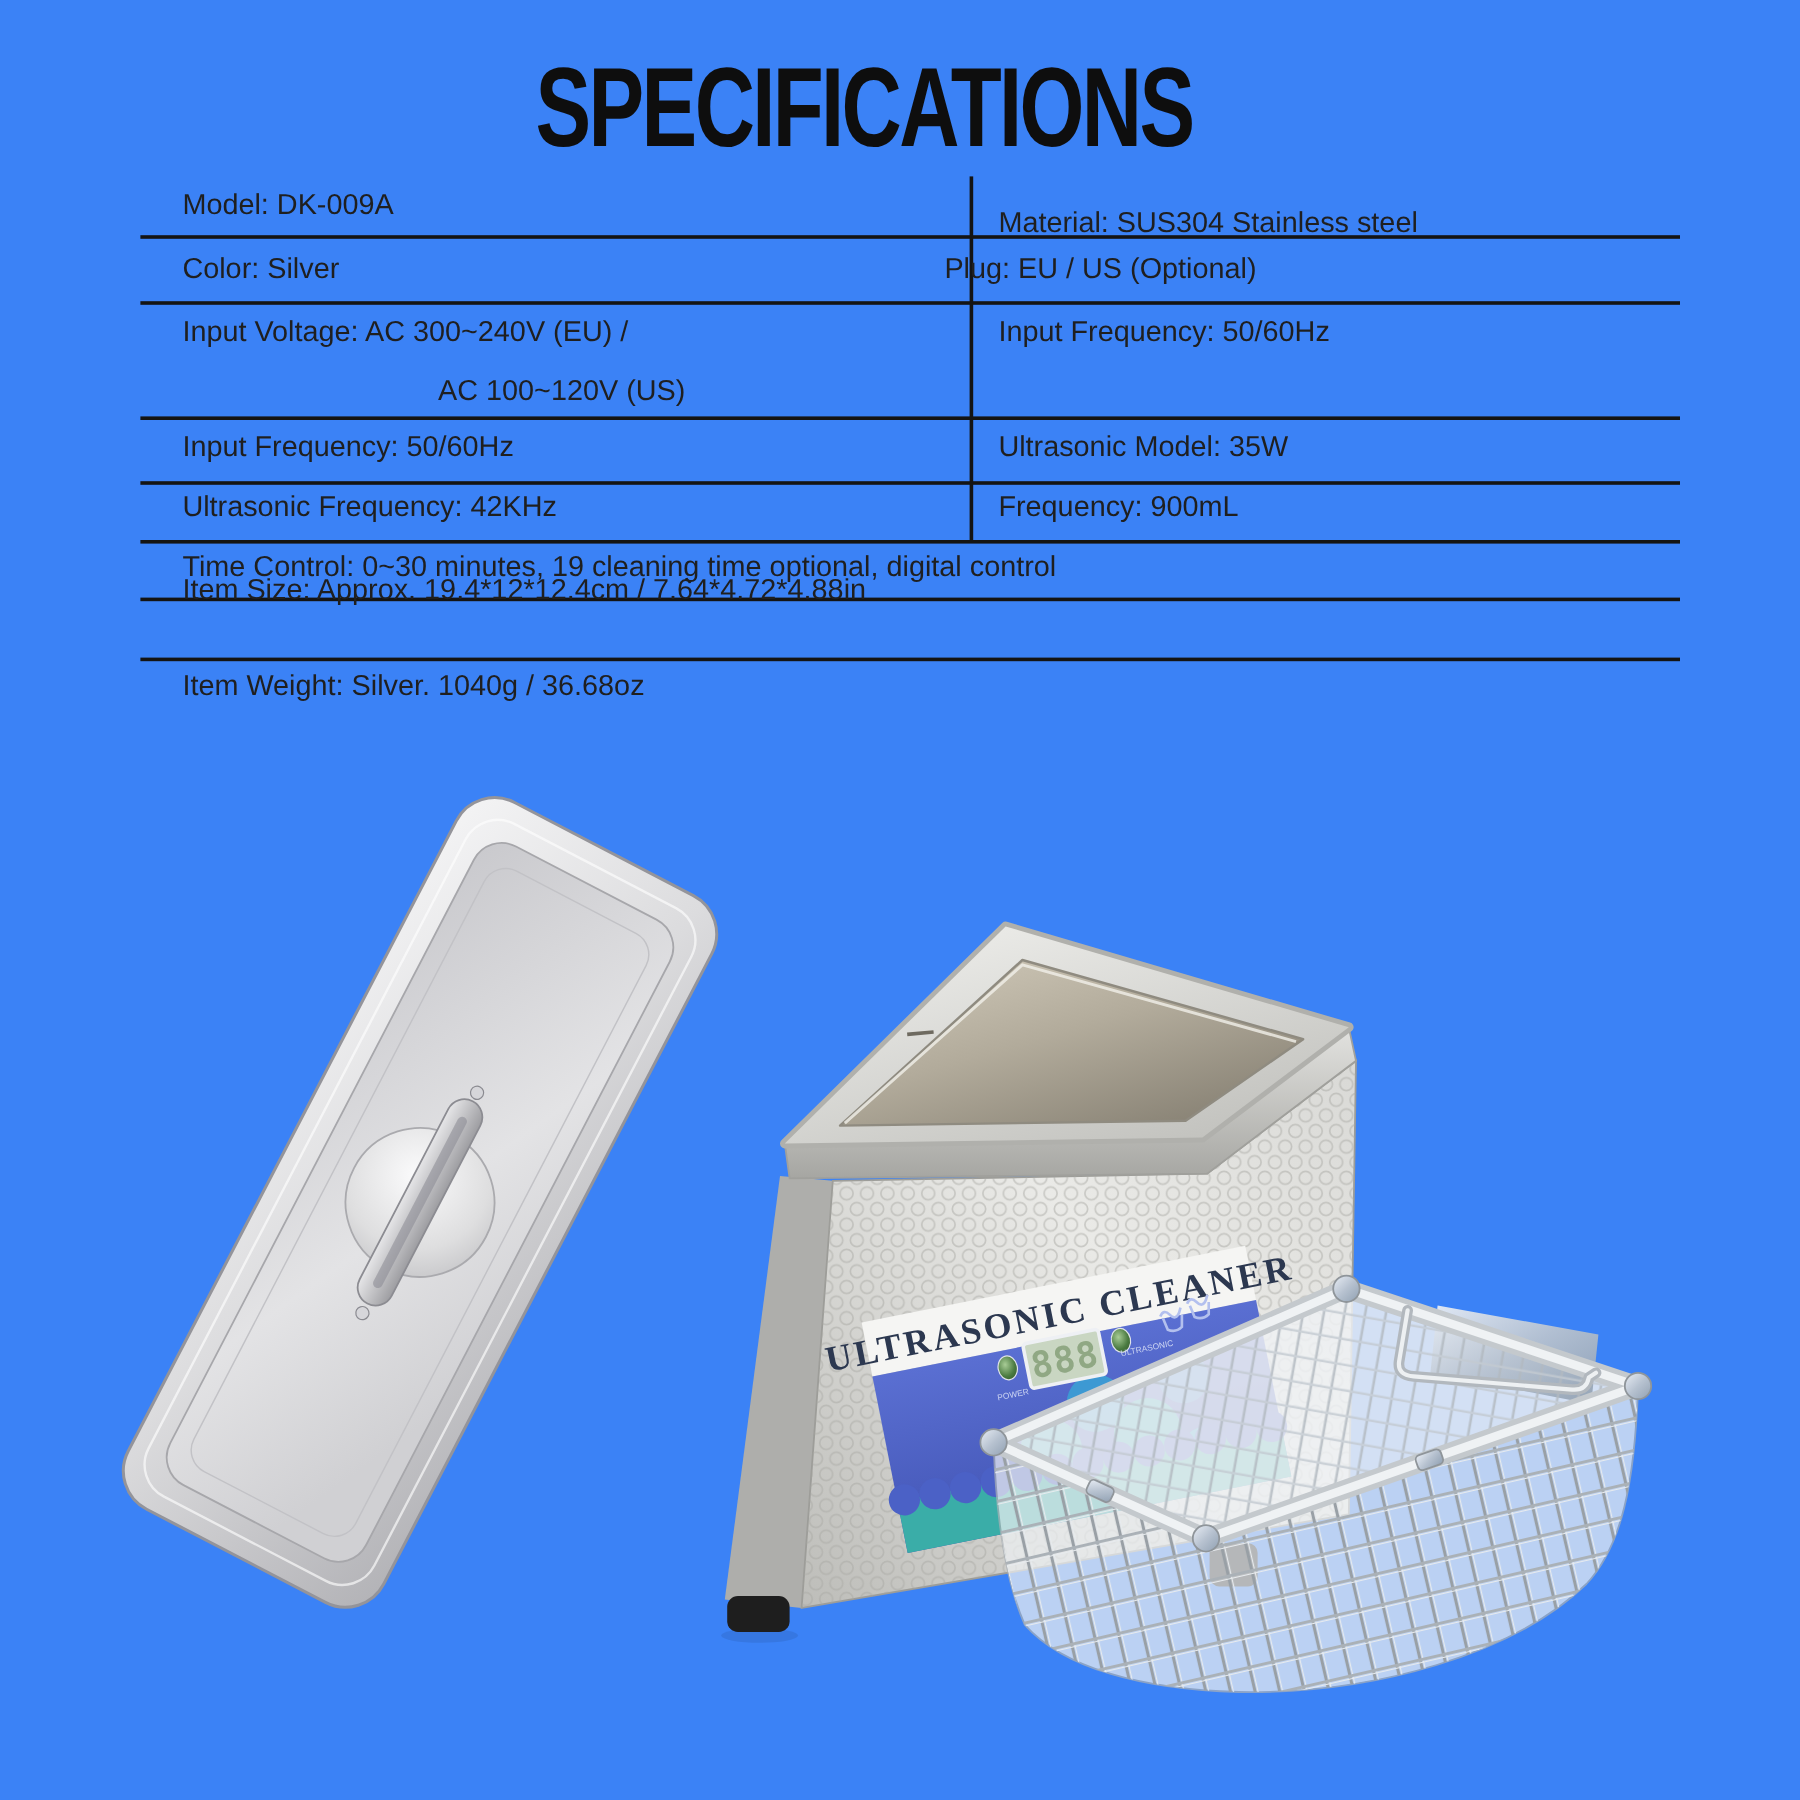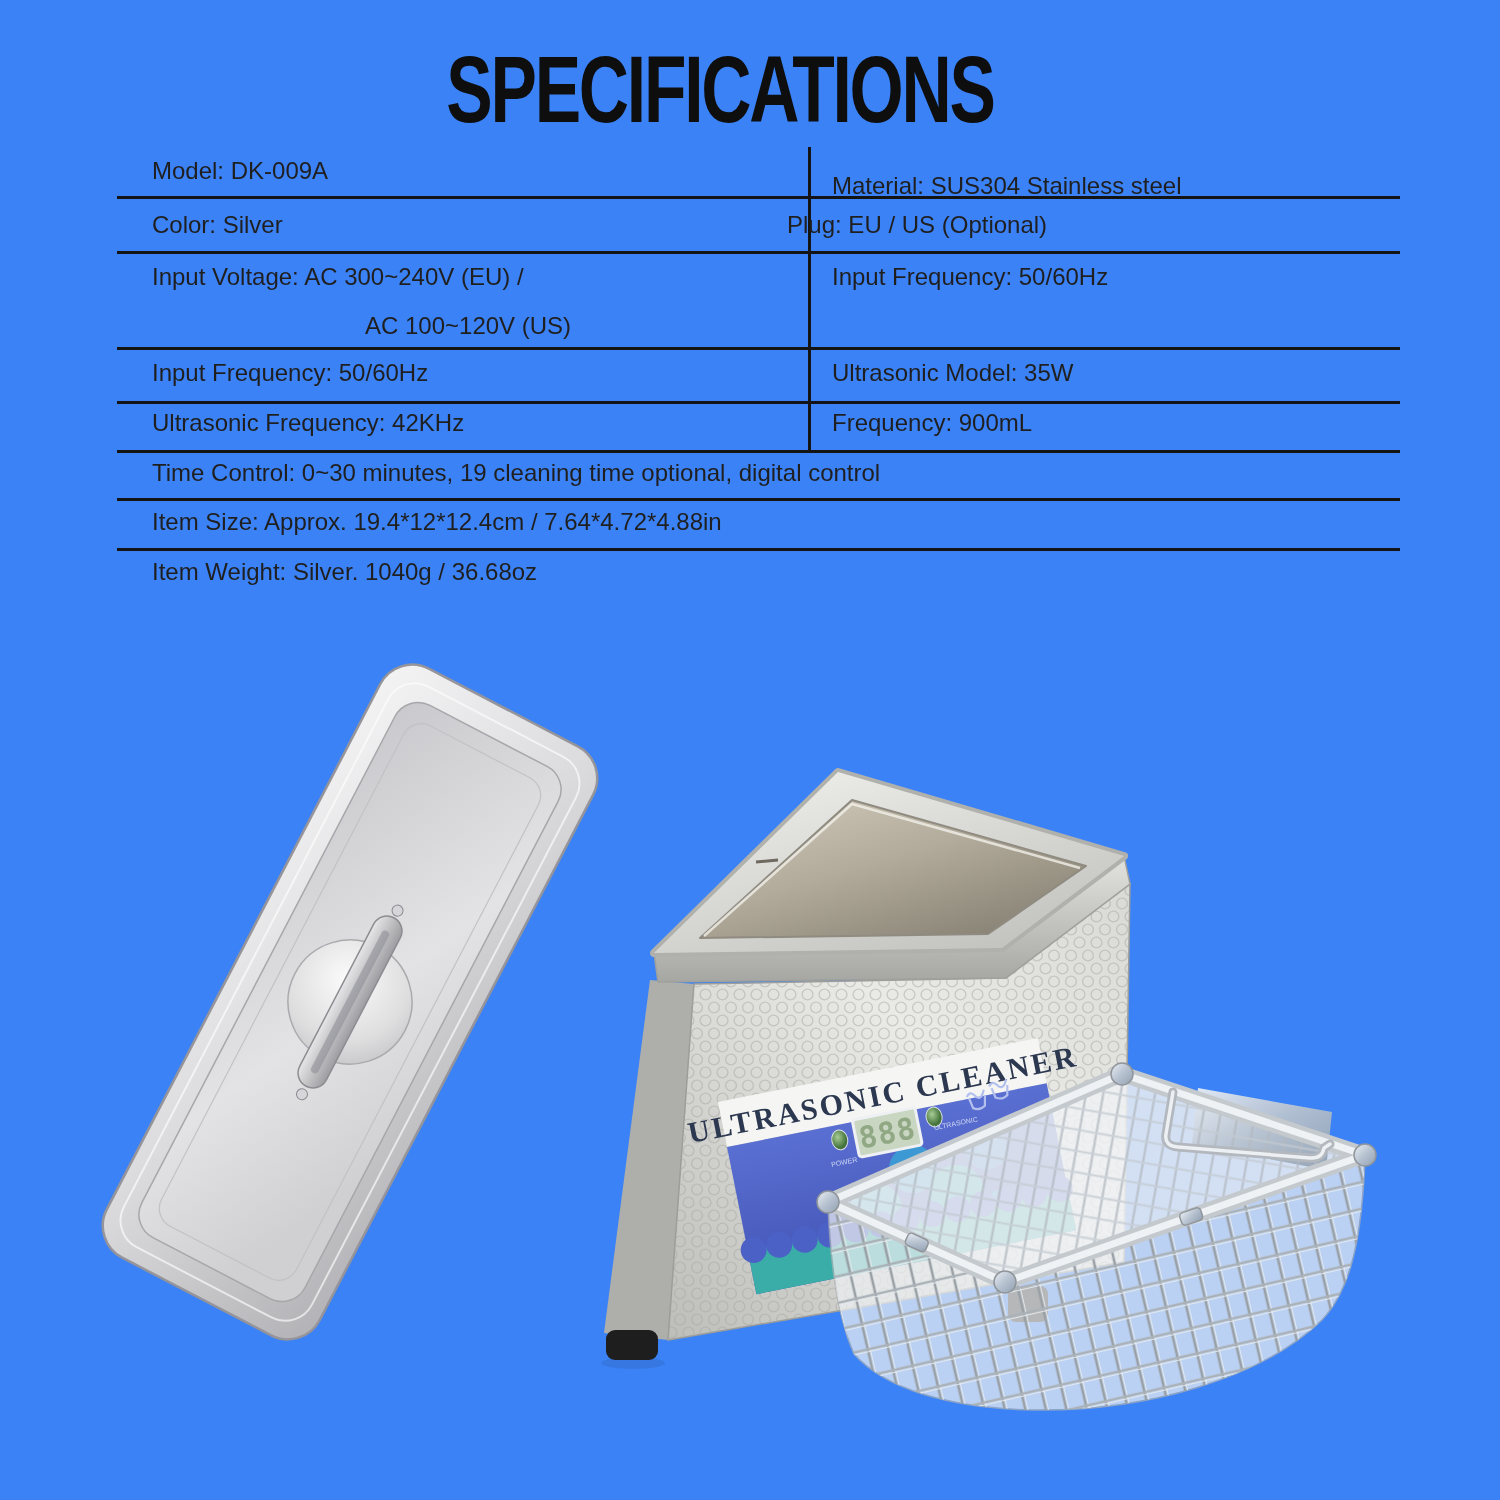--- a/index.html
+++ b/index.html
@@ -45,21 +45,21 @@
     <div class="cell" style="left:365px;top:312px">AC 100~120V (US)</div>
     <div class="cell" style="left:832px;top:263px">Input Frequency: 50/60Hz</div>
 
     <div class="cell" style="left:152px;top:359px">Input Frequency: 50/60Hz</div>
     <div class="cell" style="left:832px;top:359px">Ultrasonic Model: 35W</div>
 
     <div class="cell" style="left:152px;top:409px">Ultrasonic Frequency: 42KHz</div>
     <div class="cell" style="left:832px;top:409px">Frequency: 900mL</div>
 
     <div class="cell" style="left:152px;top:459px">Time Control: 0~30 minutes, 19 cleaning time optional, digital control</div>
-    <div class="cell" style="left:152px;top:508px">Item Size: Approx. 19.4*12*12.4cm / 7.64*4.72*4.88in</div>
+    <div class="cell" style="left:152px;top:478px">Item Size: Approx. 19.4*12*12.4cm / 7.64*4.72*4.88in</div>
     <div class="cell" style="left:152px;top:558px">Item Weight: Silver. 1040g / 36.68oz</div>
   </div>
 
   <svg width="1500" height="900" viewBox="0 600 1500 900" style="top:600px">
     <defs>
       <linearGradient id="gLid" x1="0" y1="0" x2="1" y2="1">
         <stop offset="0" stop-color="#f4f4f5"></stop>
           <stop offset=".45" stop-color="#dcdcde"></stop>
         <stop offset="1" stop-color="#b2b2b6"></stop>
       </linearGradient>

